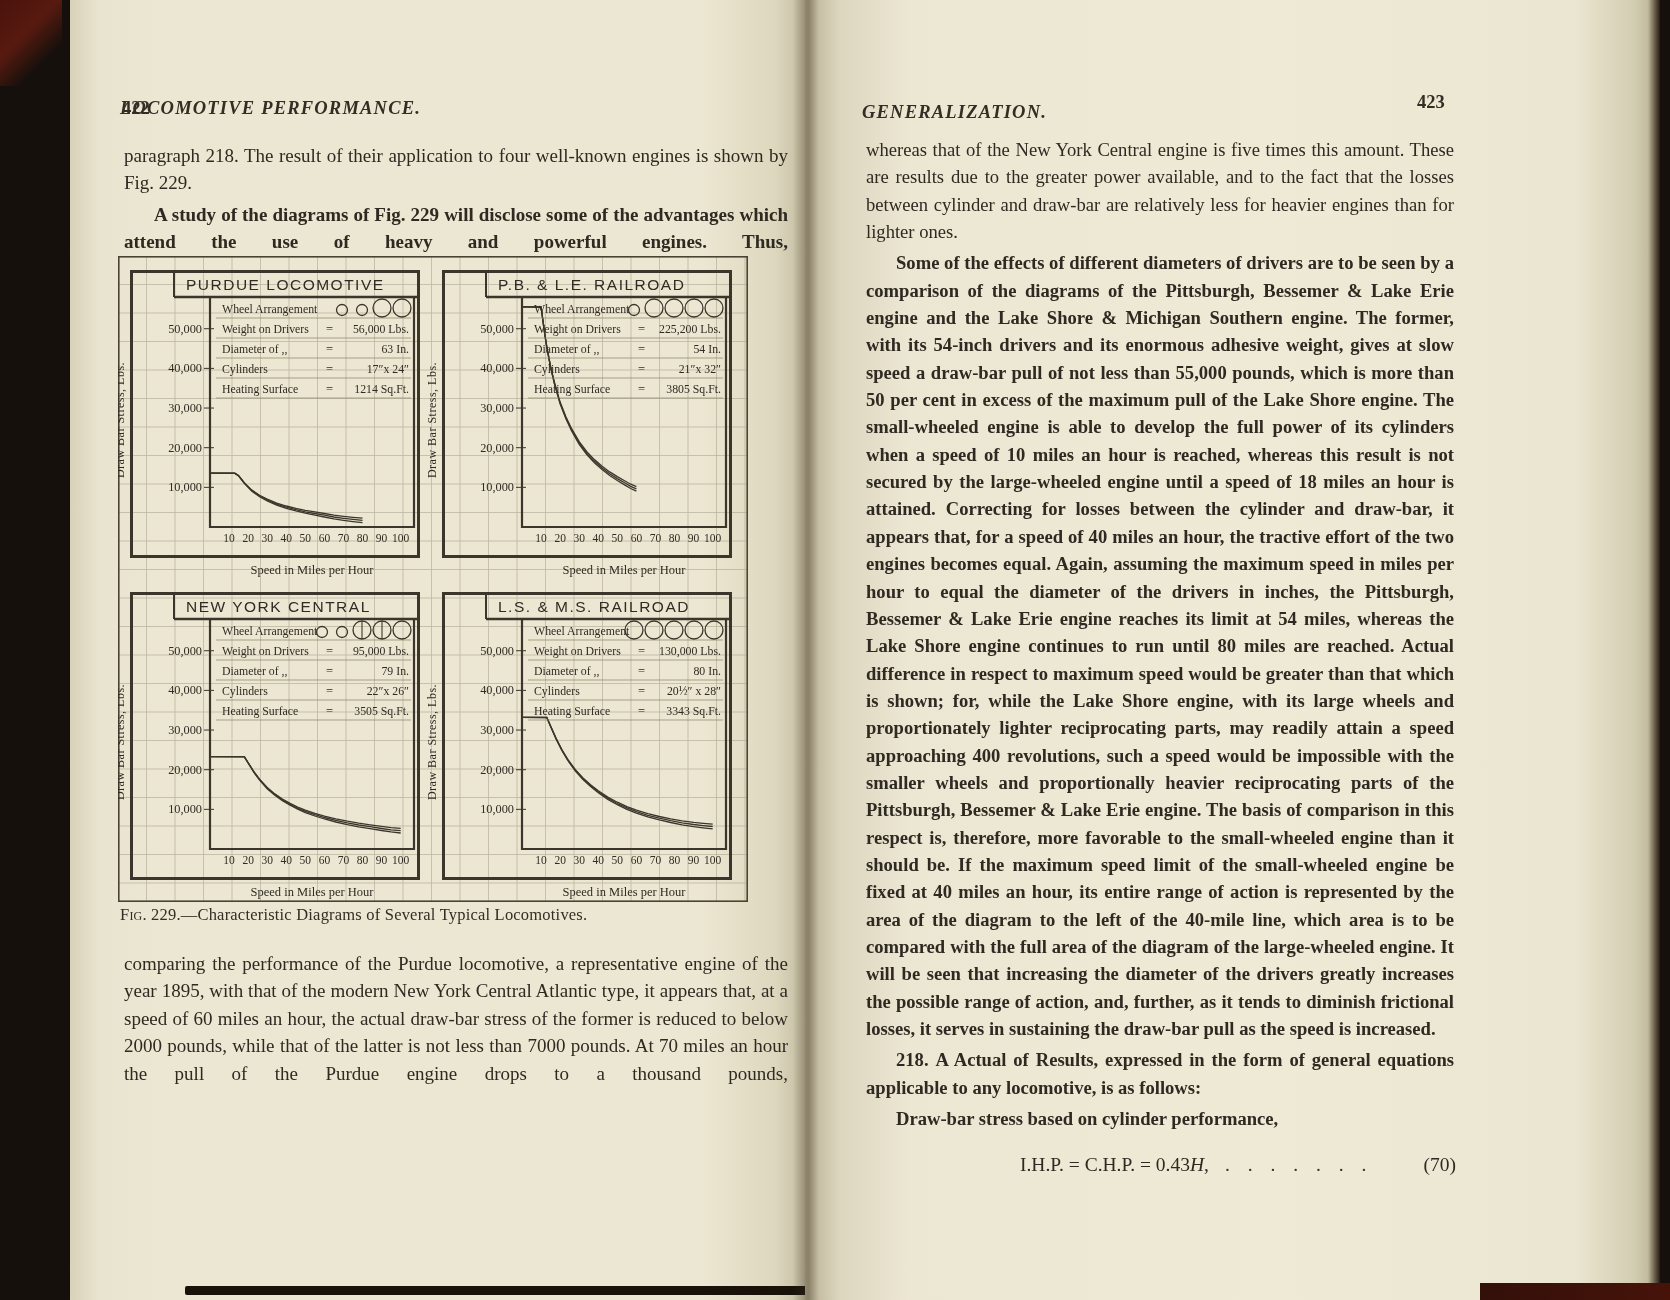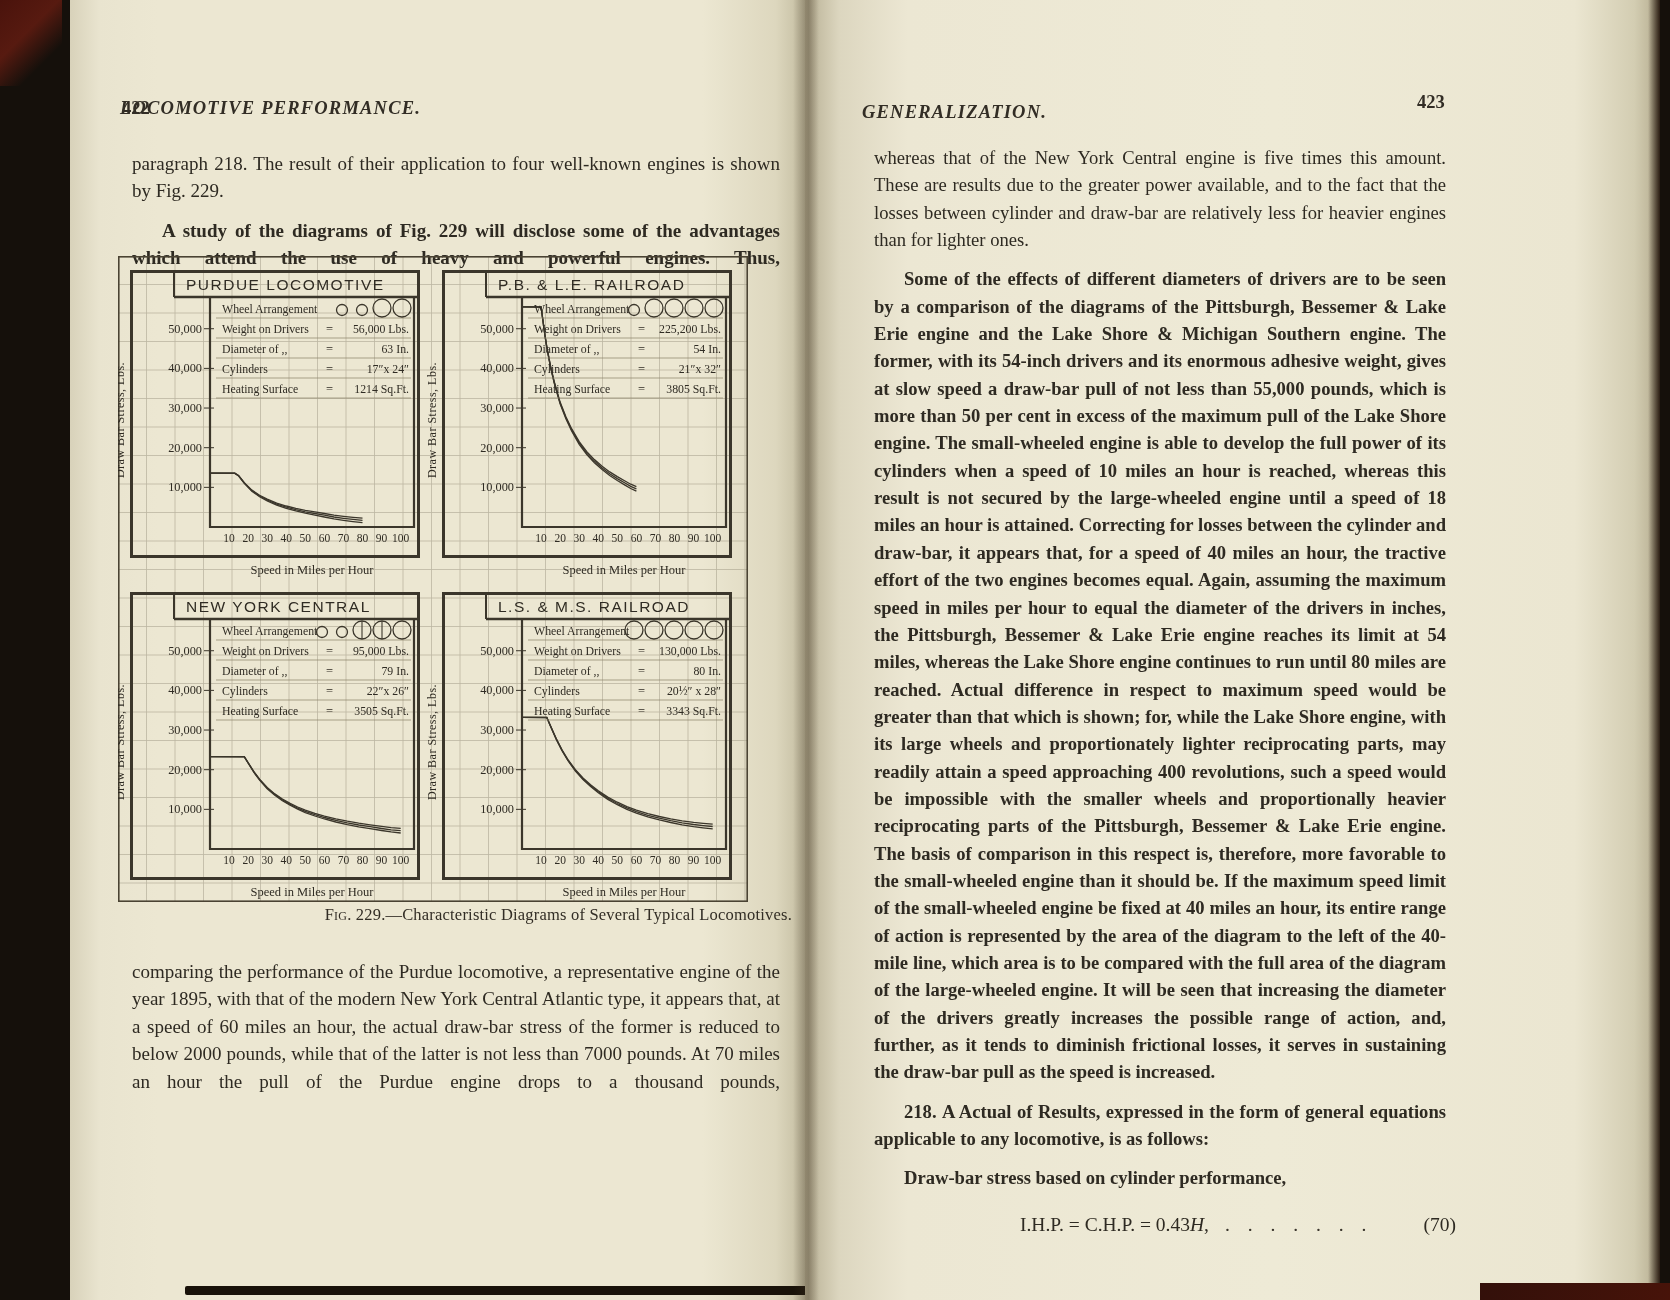--- a/index.html
+++ b/index.html
@@ -34,27 +34,27 @@
   #left-page .running-head{left:50px;width:670px;top:6px;}
   #right-page .running-head{left:57px;width:590px;top:10px;}
   .page-num{position:absolute;font-size:18.5px;color:#322d25;}
   #left-page .page-num{left:52px;top:6px;}
   #right-page .page-num{left:612px;top:0px;}
 
   .text-block{position:absolute;font-size:19px;line-height:27.4px;text-align:justify;}
   #left-text-1{left:50px;top:138px;width:672px;}
   #left-text-2{left:50px;top:946px;width:672px;}
   #right-text{left:57px;top:132px;width:596px;font-size:18.6px;line-height:27.35px;}
-  p.bpara{margin:12px;}
+  p.bpara{margin:4px;}
   p.indent{text-indent:30px;font-weight:bold;}
   p.just-last{text-align-last:justify;}
 
   #figure-wrap{position:absolute;left:48px;top:256px;width:630px;height:646px;}
   #figure-caption{
-    position:absolute;left:50px;top:905px;width:672px;text-align:right;
+    position:absolute;left:50px;top:905px;width:672px;text-align:left;
     font-size:16.5px;color:#322d25;letter-spacing:.2px;
   }
   .caption-prefix{font-variant:small-caps;}
 
   .equation{display:flex;align-items:baseline;margin-top:19px;padding-left:158px;font-size:19.5px;}
   .eq-var{font-style:italic;}
   .eq-dots{flex:1;white-space:nowrap;overflow:hidden;word-spacing:13px;padding:0 16px;color:#3a352c;}
   .eq-num{padding-right:2px;}
 
   svg text{fill:#2f2b23;}

